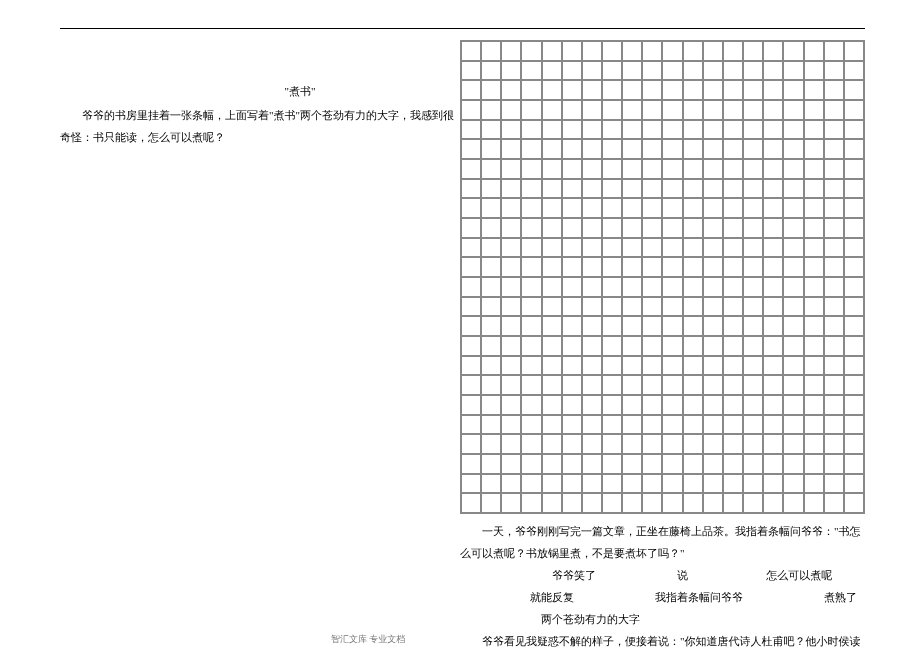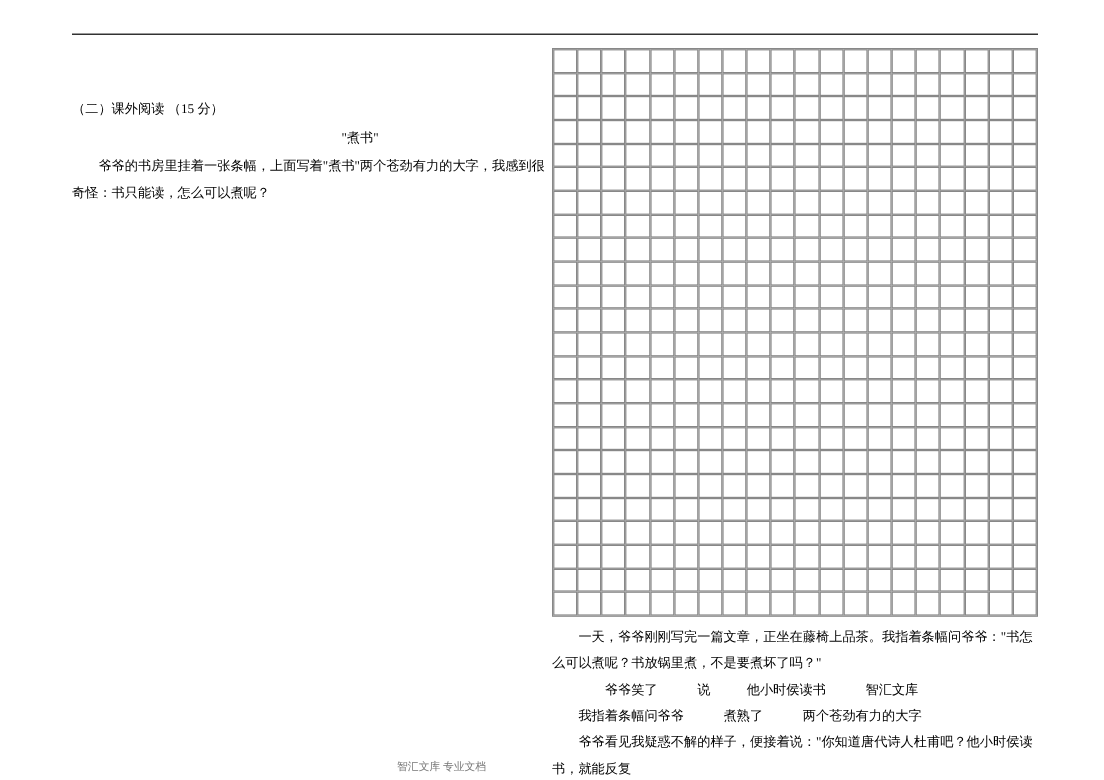--- a/index.html
+++ b/index.html
@@ -64,29 +64,28 @@
     .right-text p { margin-bottom: 0px; }
     .footer {
       position: absolute;
       bottom: 4px;
       left: 0;
       width: 736px;
       text-align: center;
       font-size: 9px;
       color: #777;
     }
-    .spaced-words span { display: inline-block; }
+    .spaced-words span { display: inline-block; margin-left: 48px; }
   </style>
 </head>
 <body>
 
 <div class="page"></div>
 
 <div class="left-column">
-  <p class="section-heading">（二）课外阅读 （15 分）</p>
   <p class="title-centered">"煮书"</p>
   <p class="indent">爷爷的书房里挂着一张条幅，上面写着"煮书"两个苍劲有力的大字，我感到很奇怪：书只能读，怎么可以煮呢？</p>
 </div>
 
 <div class="right-column">
   <div class="grid" id="writing-grid" style="grid-template-columns: repeat(20, 1fr); grid-template-rows: repeat(24, 1fr);">
       <div class="cell"></div>
       <div class="cell"></div>
       <div class="cell"></div>
       <div class="cell"></div>
@@ -565,22 +564,22 @@
       <div class="cell"></div>
       <div class="cell"></div>
       <div class="cell"></div>
       <div class="cell"></div>
     </div>
   <div class="right-text">
     <p class="indent">一天，爷爷刚刚写完一篇文章，正坐在藤椅上品茶。我指着条幅问爷爷："书怎么可以煮呢？书放锅里煮，不是要煮坏了吗？"</p>
     <p class="indent spaced-words">
       <span>爷爷笑了</span>&nbsp;&nbsp;&nbsp;
       <span>说</span>&nbsp;&nbsp;
-      <span>他小时侯读书</span>&nbsp;&nbsp;&nbsp;
-      <span>智汇文库</span>&nbsp;&nbsp;&nbsp;
+      <span>怎么可以煮呢</span>&nbsp;&nbsp;&nbsp;
+      <span>就能反复</span>&nbsp;&nbsp;&nbsp;
       <span>我指着条幅问爷爷</span>&nbsp;&nbsp;&nbsp;
       <span>煮熟了</span>&nbsp;&nbsp;&nbsp;
       <span>两个苍劲有力的大字</span>
     </p>
     <p class="indent">爷爷看见我疑惑不解的样子，便接着说："你知道唐代诗人杜甫吧？他小时侯读书，就能反复</p>
   </div>
 </div>
 
 <div class="footer">智汇文库 专业文档</div>
 

